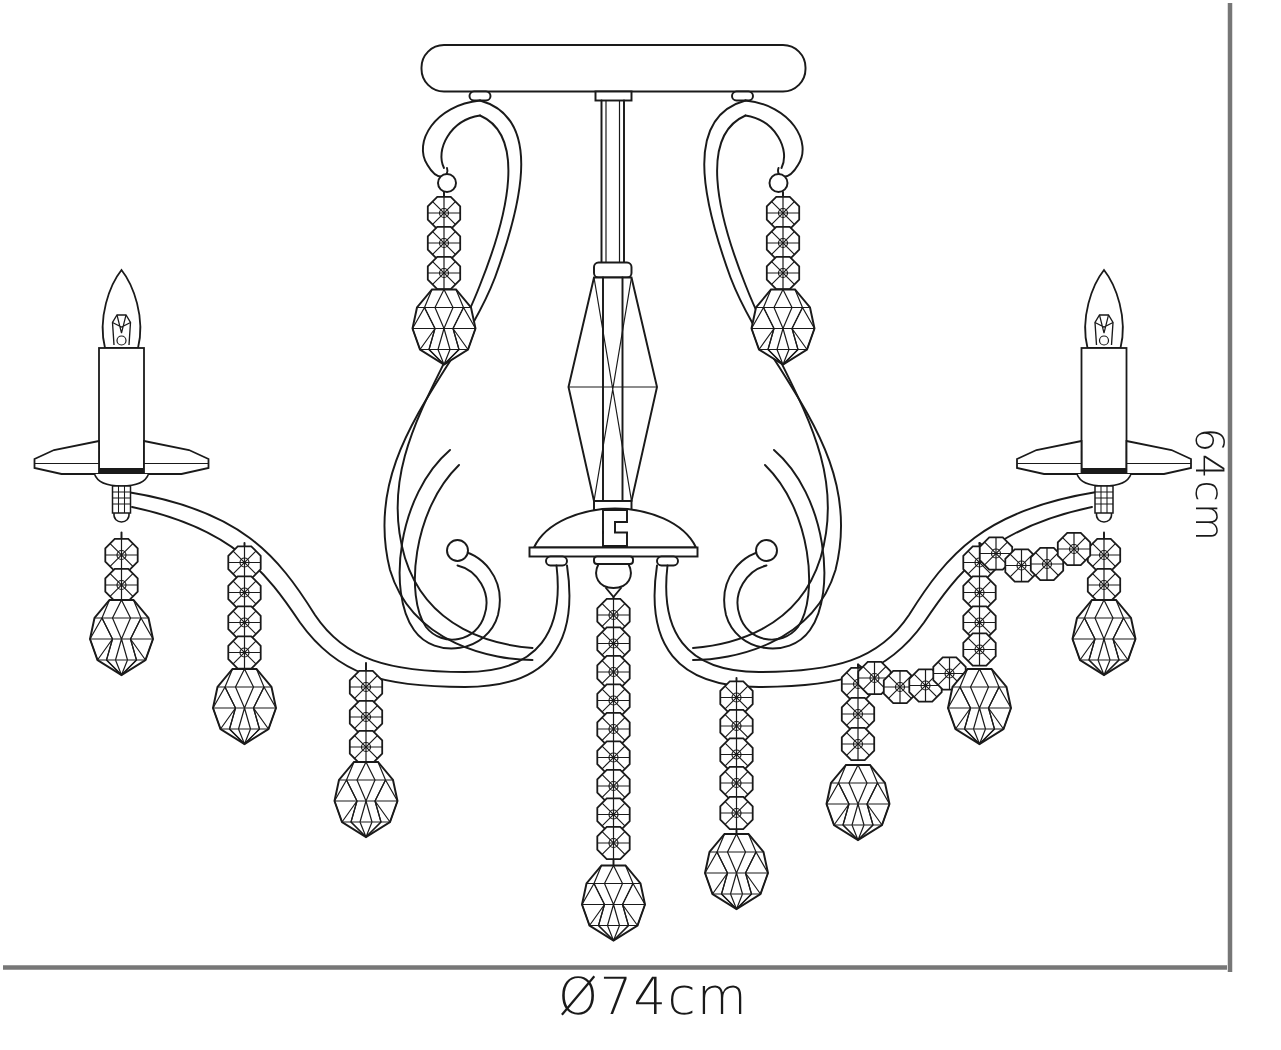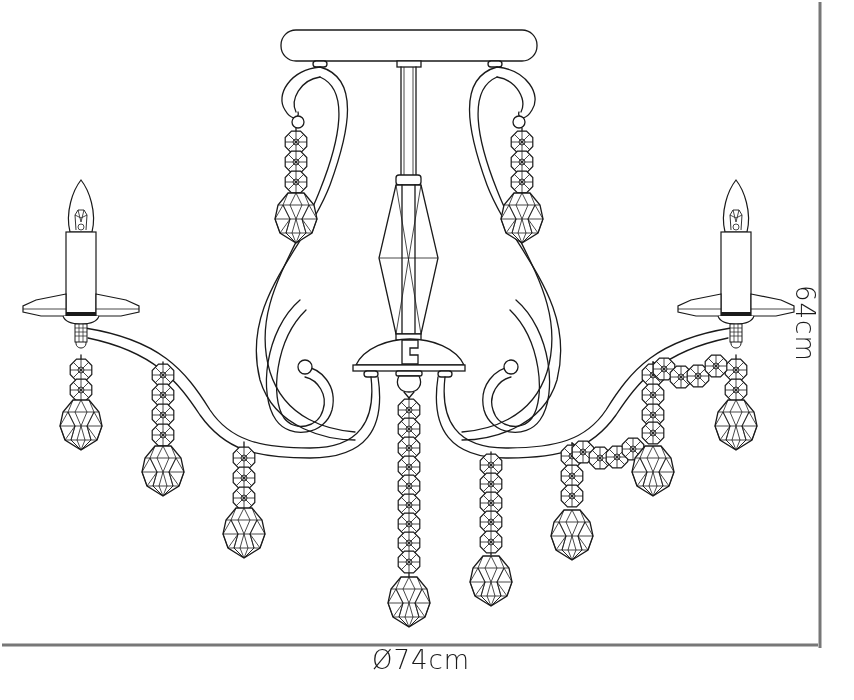--- a/index.html
+++ b/index.html
@@ -3,21 +3,21 @@
 <meta charset="utf-8">
 <style>
   html, body { margin: 0; padding: 0; background: #ffffff; }
   body { width: 854px; height: 700px; position: relative; overflow: hidden; font-family: "DejaVu Sans", sans-serif; }
   #drawing { position: absolute; left: 0; top: 0; width: 854px; height: 700px; }
   .ln { fill: none; stroke: #1a1a1a; stroke-width: 1.3; stroke-linecap: round; stroke-linejoin: round; }
   .thin { fill: none; stroke: #1a1a1a; stroke-width: 0.8; }
   .fillw { fill: #ffffff; stroke: #1a1a1a; stroke-width: 1.3; }
   .dim { stroke: #777777; stroke-width: 3; fill: none; }
   .dimtext { position: absolute; color: #1a1a1a; font-family: "DejaVu Sans", sans-serif; font-weight: 300; letter-spacing: 1px; }
-  #width-label { left: 372px; top: 645px; font-size: 26px; }
+  #width-label { left: 372px; top: 645px; font-size: 34px; }
   #height-label { left: 820px; top: 285px; font-size: 26px; transform: rotate(90deg); transform-origin: left top; white-space: nowrap; }
 </style>
 </head>
 <body>
 
 <svg id="drawing" viewBox="0 0 854 700" xmlns="http://www.w3.org/2000/svg">
   <defs>
 
     <g id="bead">
       <polygon points="-4.5,-10.8 4.5,-10.8 10.8,-4.5 10.8,4.5 4.5,10.8 -4.5,10.8 -10.8,4.5 -10.8,-4.5" fill="#fff" stroke="#1a1a1a" stroke-width="1.2"></polygon>

